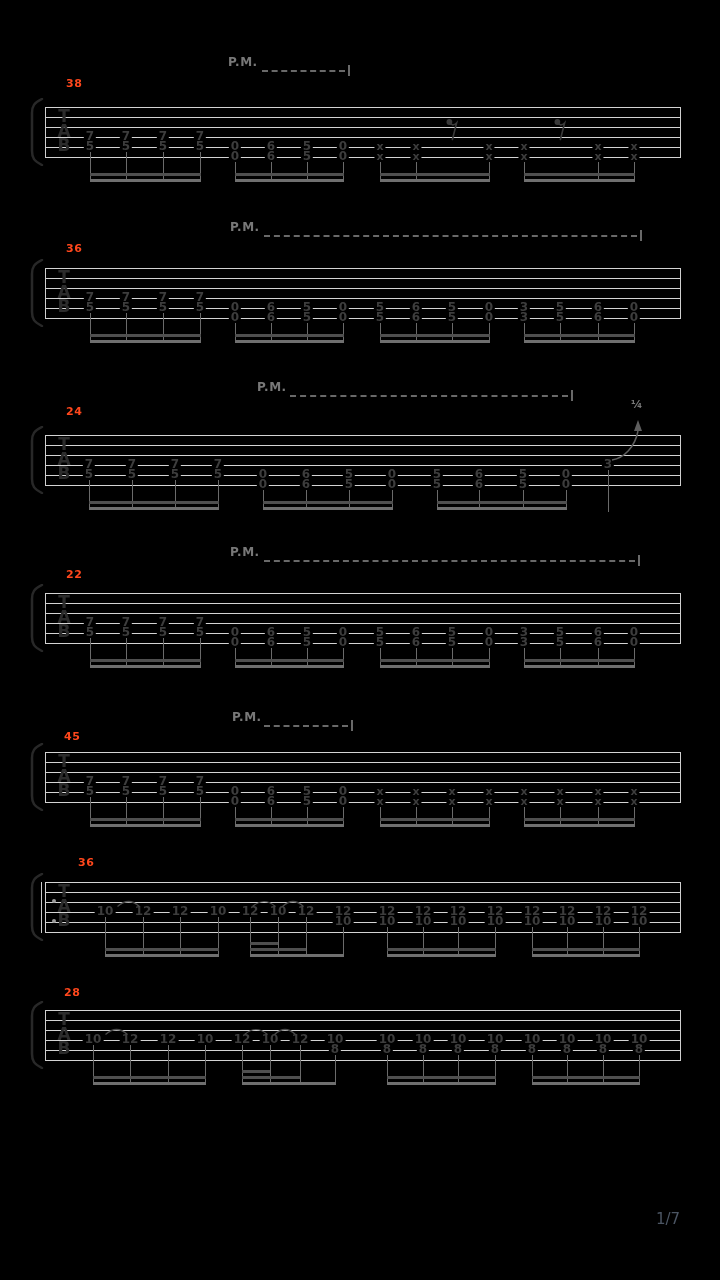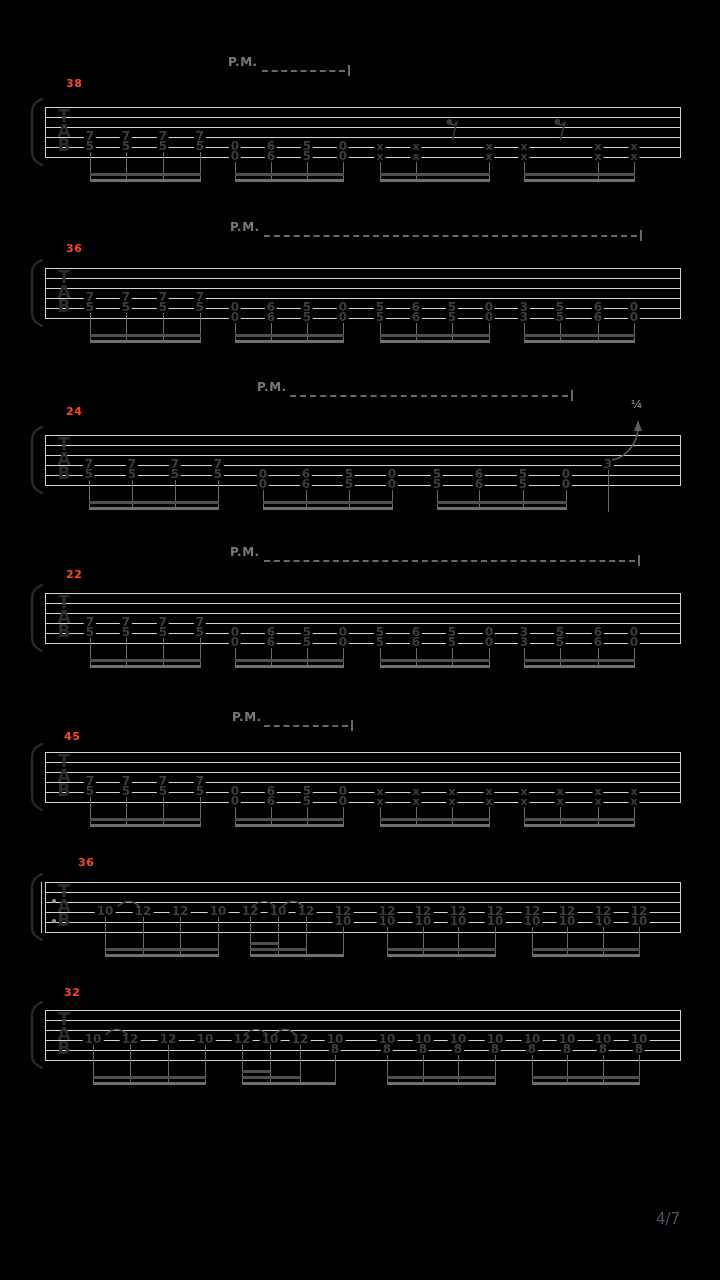--- a/index.html
+++ b/index.html
@@ -469,21 +469,21 @@
       <div class="abs" style="left: 45px; top: 1020px; width: 635px; height: 1px; background: rgb(212, 212, 212);"></div>
       <div class="abs" style="left: 45px; top: 1030px; width: 635px; height: 1px; background: rgb(212, 212, 212);"></div>
       <div class="abs" style="left: 45px; top: 1040px; width: 635px; height: 1px; background: rgb(212, 212, 212);"></div>
       <div class="abs" style="left: 45px; top: 1050px; width: 635px; height: 1px; background: rgb(212, 212, 212);"></div>
       <div class="abs" style="left: 45px; top: 1060px; width: 635px; height: 1px; background: rgb(212, 212, 212);"></div>
       <div class="abs" style="left: 45px; top: 1010px; width: 1px; height: 51px; background: rgb(207, 207, 207);"></div>
       <div class="abs" style="left: 680px; top: 1010px; width: 1px; height: 51px; background: rgb(207, 207, 207);"></div>
       <span class="clef" style="position: absolute; left: 55px; top: 1012px; color: rgb(44, 44, 44);">T</span>
       <span class="clef" style="position: absolute; left: 55px; top: 1027px; color: rgb(44, 44, 44);">A</span>
       <span class="clef" style="position: absolute; left: 55px; top: 1041px; color: rgb(44, 44, 44);">B</span>
-      <span class="mnum" style="position: absolute; left: 64px; top: 987px; color: rgb(255, 71, 28);">32</span>
+      <span class="mnum" style="position: absolute; left: 64px; top: 987px; color: rgb(255, 71, 28);">28</span>
       <div class="abs" style="left: 93px; top: 1045px; width: 1px; height: 39px; background: rgb(106, 106, 106);"></div>
       <div class="abs" style="left: 130px; top: 1045px; width: 1px; height: 39px; background: rgb(106, 106, 106);"></div>
       <div class="abs" style="left: 168px; top: 1045px; width: 1px; height: 39px; background: rgb(106, 106, 106);"></div>
       <div class="abs" style="left: 205px; top: 1045px; width: 1px; height: 39px; background: rgb(106, 106, 106);"></div>
       <div class="abs" style="left: 93px; top: 1076px; width: 113px; height: 3px; background: rgb(79, 79, 79);"></div>
       <div class="abs" style="left: 93px; top: 1082px; width: 113px; height: 3px; background: rgb(111, 111, 111);"></div>
       <div class="abs" style="left: 242px; top: 1045px; width: 1px; height: 39px; background: rgb(106, 106, 106);"></div>
       <div class="abs" style="left: 270px; top: 1045px; width: 1px; height: 39px; background: rgb(106, 106, 106);"></div>
       <div class="abs" style="left: 300px; top: 1045px; width: 1px; height: 39px; background: rgb(106, 106, 106);"></div>
       <div class="abs" style="left: 335px; top: 1055px; width: 1px; height: 29px; background: rgb(106, 106, 106);"></div>
@@ -530,14 +530,14 @@
       <svg width="23" height="9" viewBox="0 0 23 9" style="position: absolute; left: 105px; top: 1026px;">
         <path d="M0.5,8.5 Q11.5,-1.5 22.5,8.5" fill="none" stroke="#4a4a4a" stroke-width="1.2"></path>
       </svg>
       <svg width="24" height="9" viewBox="0 0 24 9" style="position: absolute; left: 244px; top: 1026px;">
         <path d="M0.5,8.5 Q12,-1.5 23.5,8.5" fill="none" stroke="#4a4a4a" stroke-width="1.2"></path>
       </svg>
       <svg width="22" height="9" viewBox="0 0 22 9" style="position: absolute; left: 274px; top: 1026px;">
         <path d="M0.5,8.5 Q11,-1.5 21.5,8.5" fill="none" stroke="#4a4a4a" stroke-width="1.2"></path>
       </svg>
     </div>
-  <span id="pageind" style="color: rgb(75, 85, 99); left: 656px; top: 1211px;">4/7</span>
+  <span id="pageind" style="color: rgb(75, 85, 99); left: 656px; top: 1211px;">1/7</span>
 </div>
 
 </body></html>

